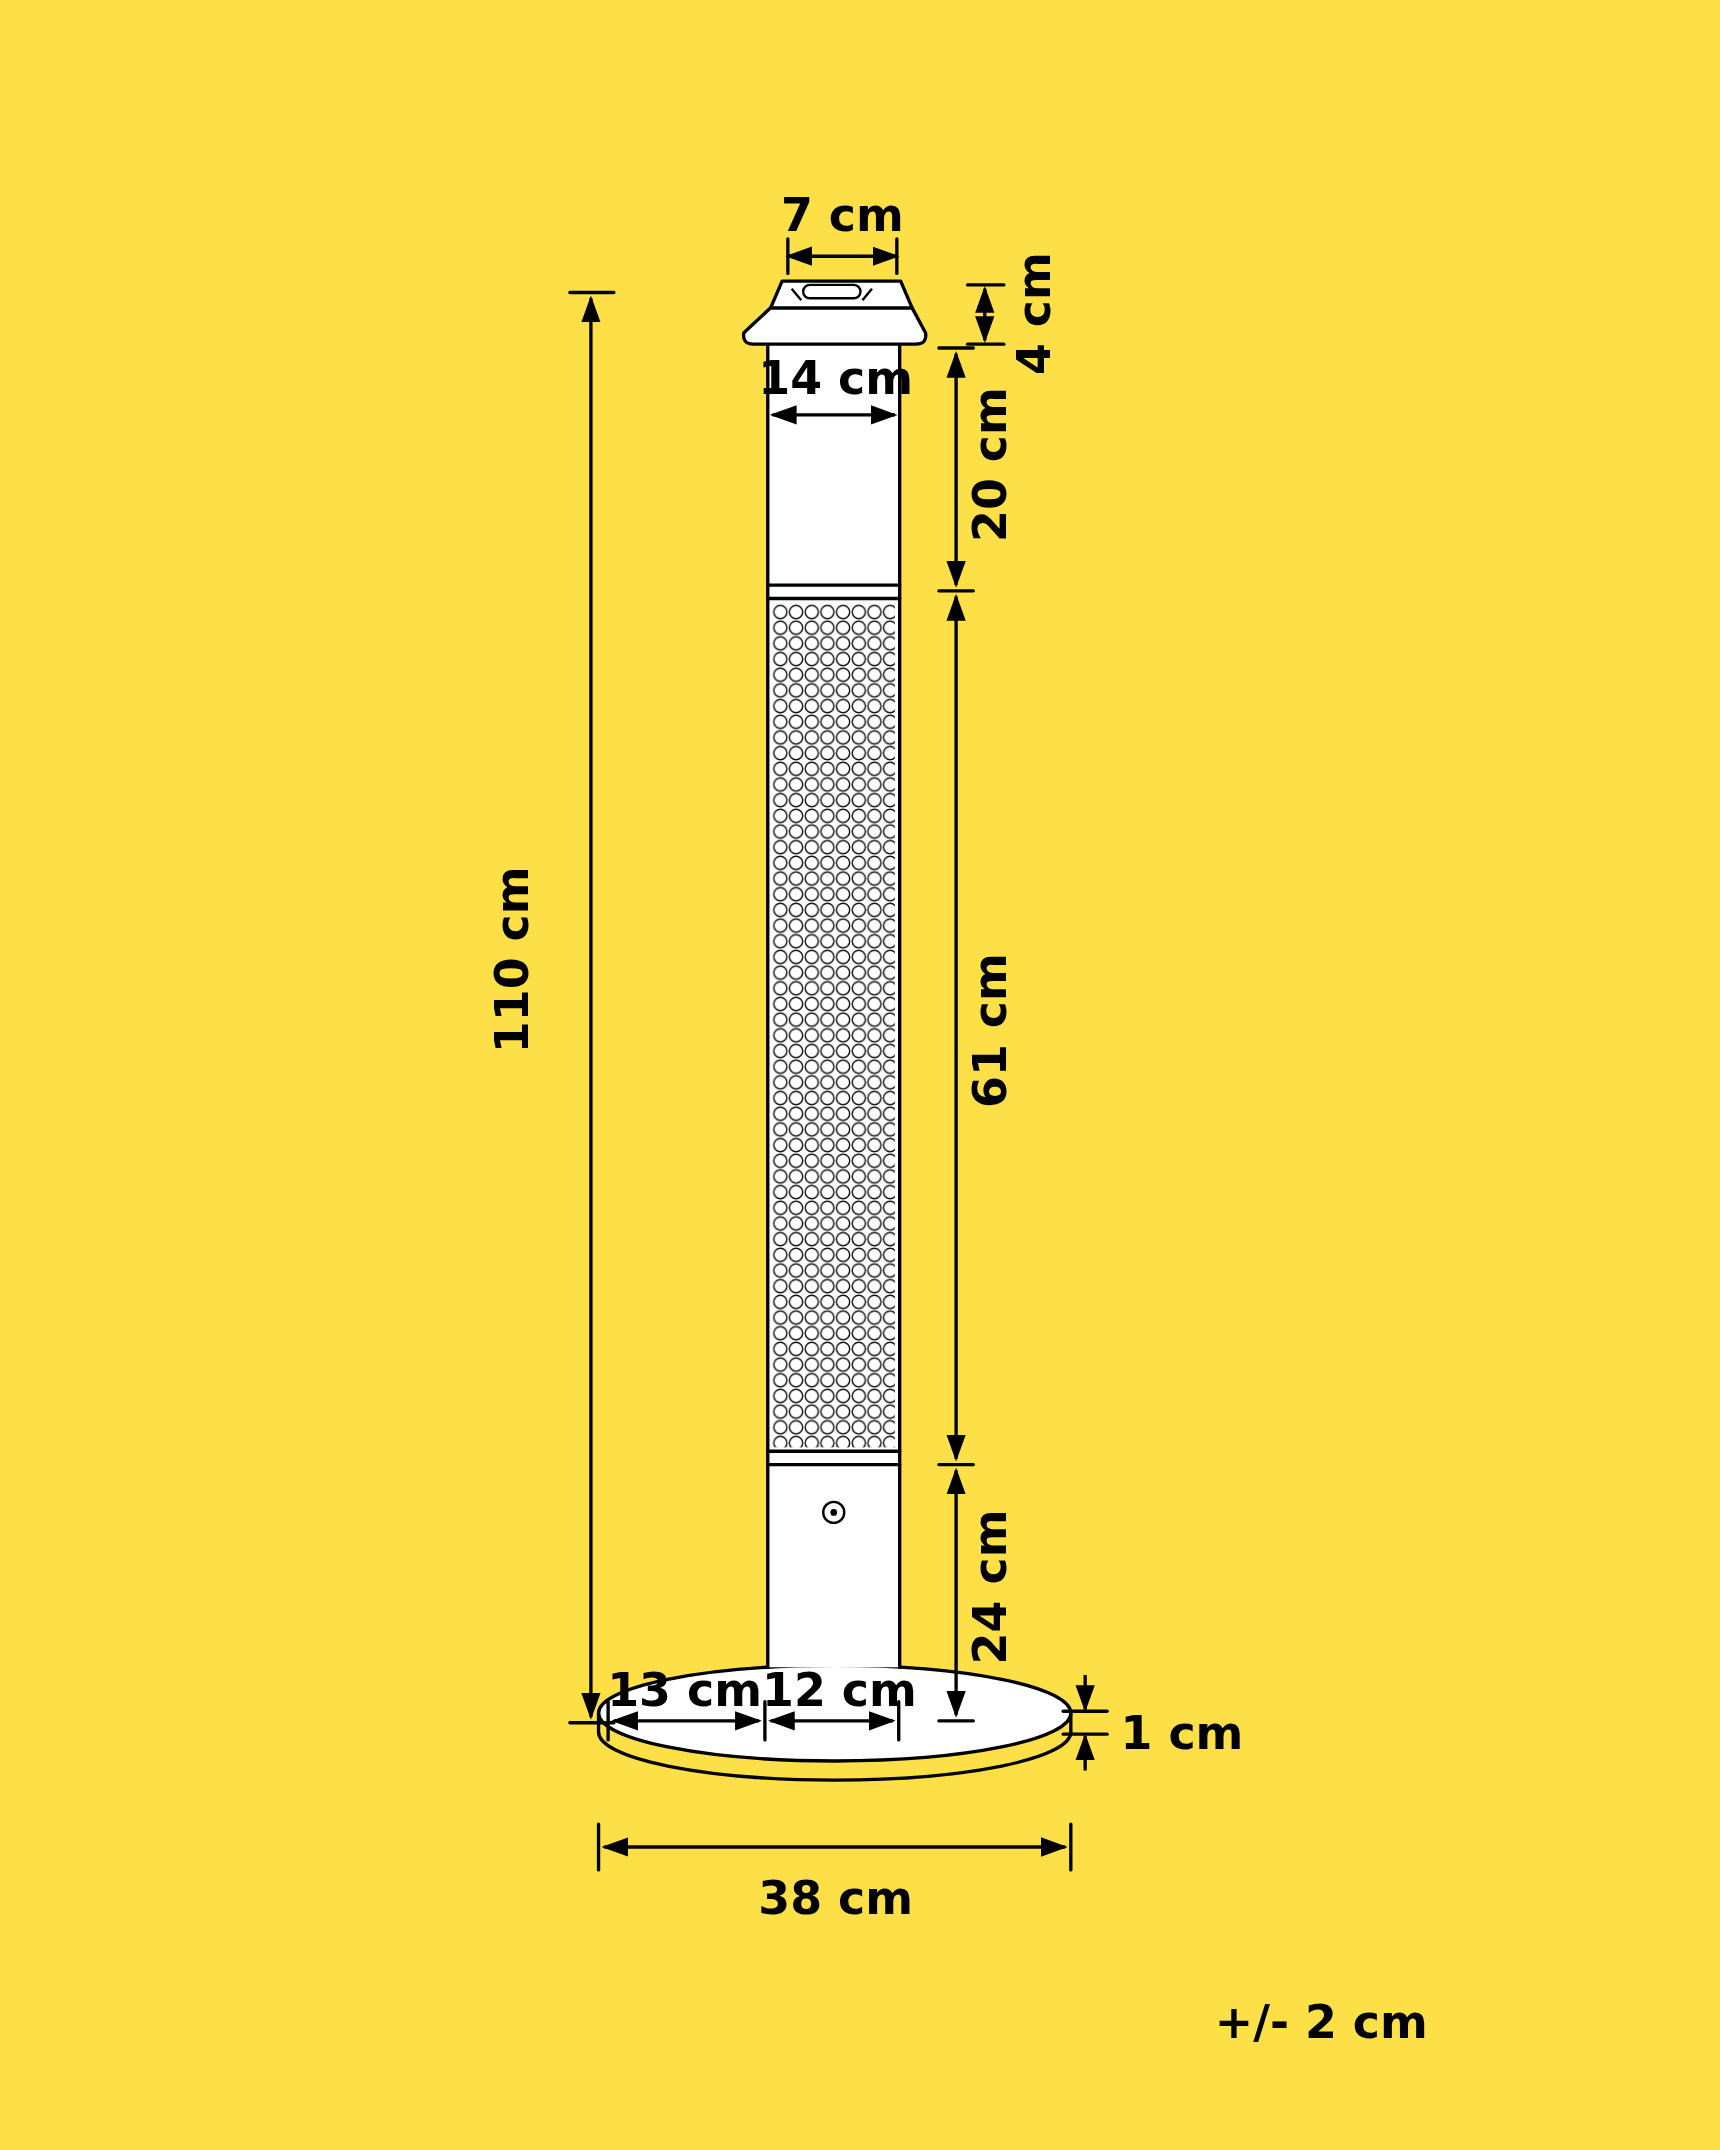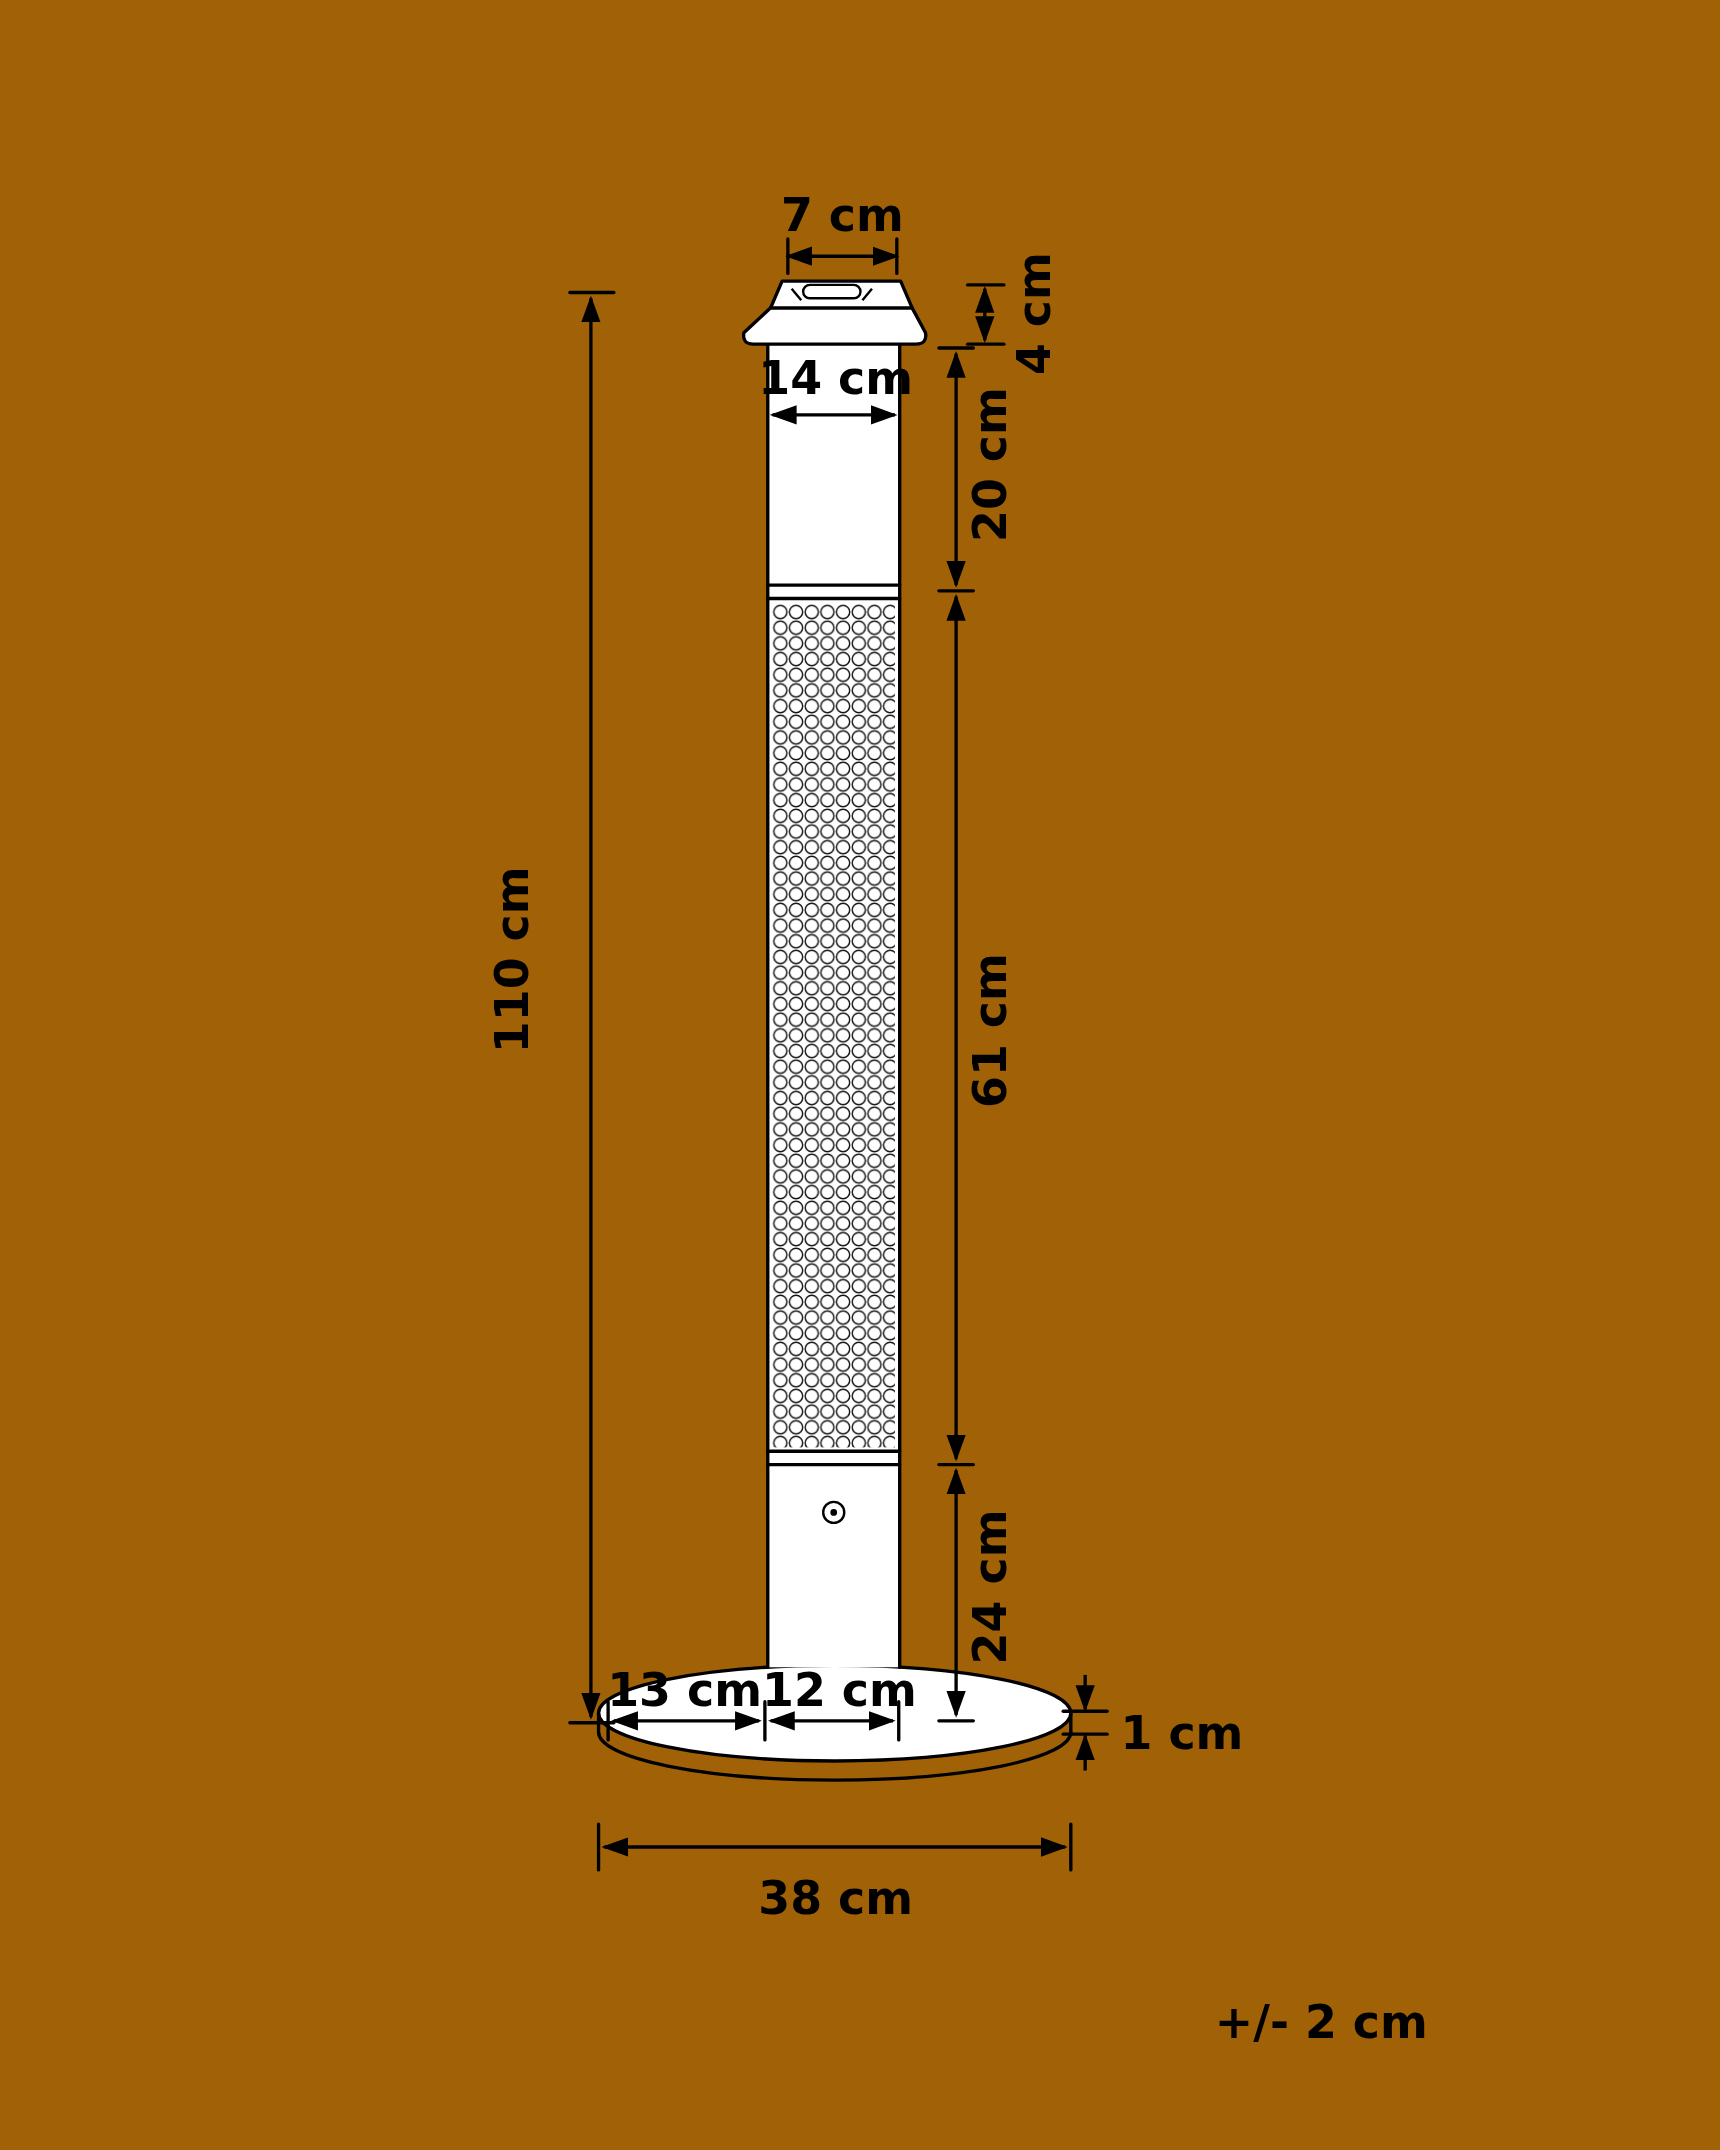--- a/index.html
+++ b/index.html
@@ -1,16 +1,16 @@
 <!DOCTYPE html>
 <html><head>
 <meta charset="utf-8">
 <style>
   html,body{margin:0;padding:0;background:#ffffff;}
-  .page{position:relative;width:1721px;height:2151px;background:#a16207;overflow:hidden;}
+  .page{position:relative;width:1721px;height:2151px;background:#fde047;overflow:hidden;}
   svg{display:block;}
   svg text{
     font-family:"DejaVu Sans","Liberation Sans",sans-serif;
     font-weight:700;
     font-size:48px;
     fill:#000000;
   }
   .ln{stroke:#000;stroke-width:3.5;fill:none;stroke-linecap:round;stroke-linejoin:round;}
   .thin{stroke:#000;stroke-width:2.5;fill:none;}
   .fillw{fill:#ffffff;}

